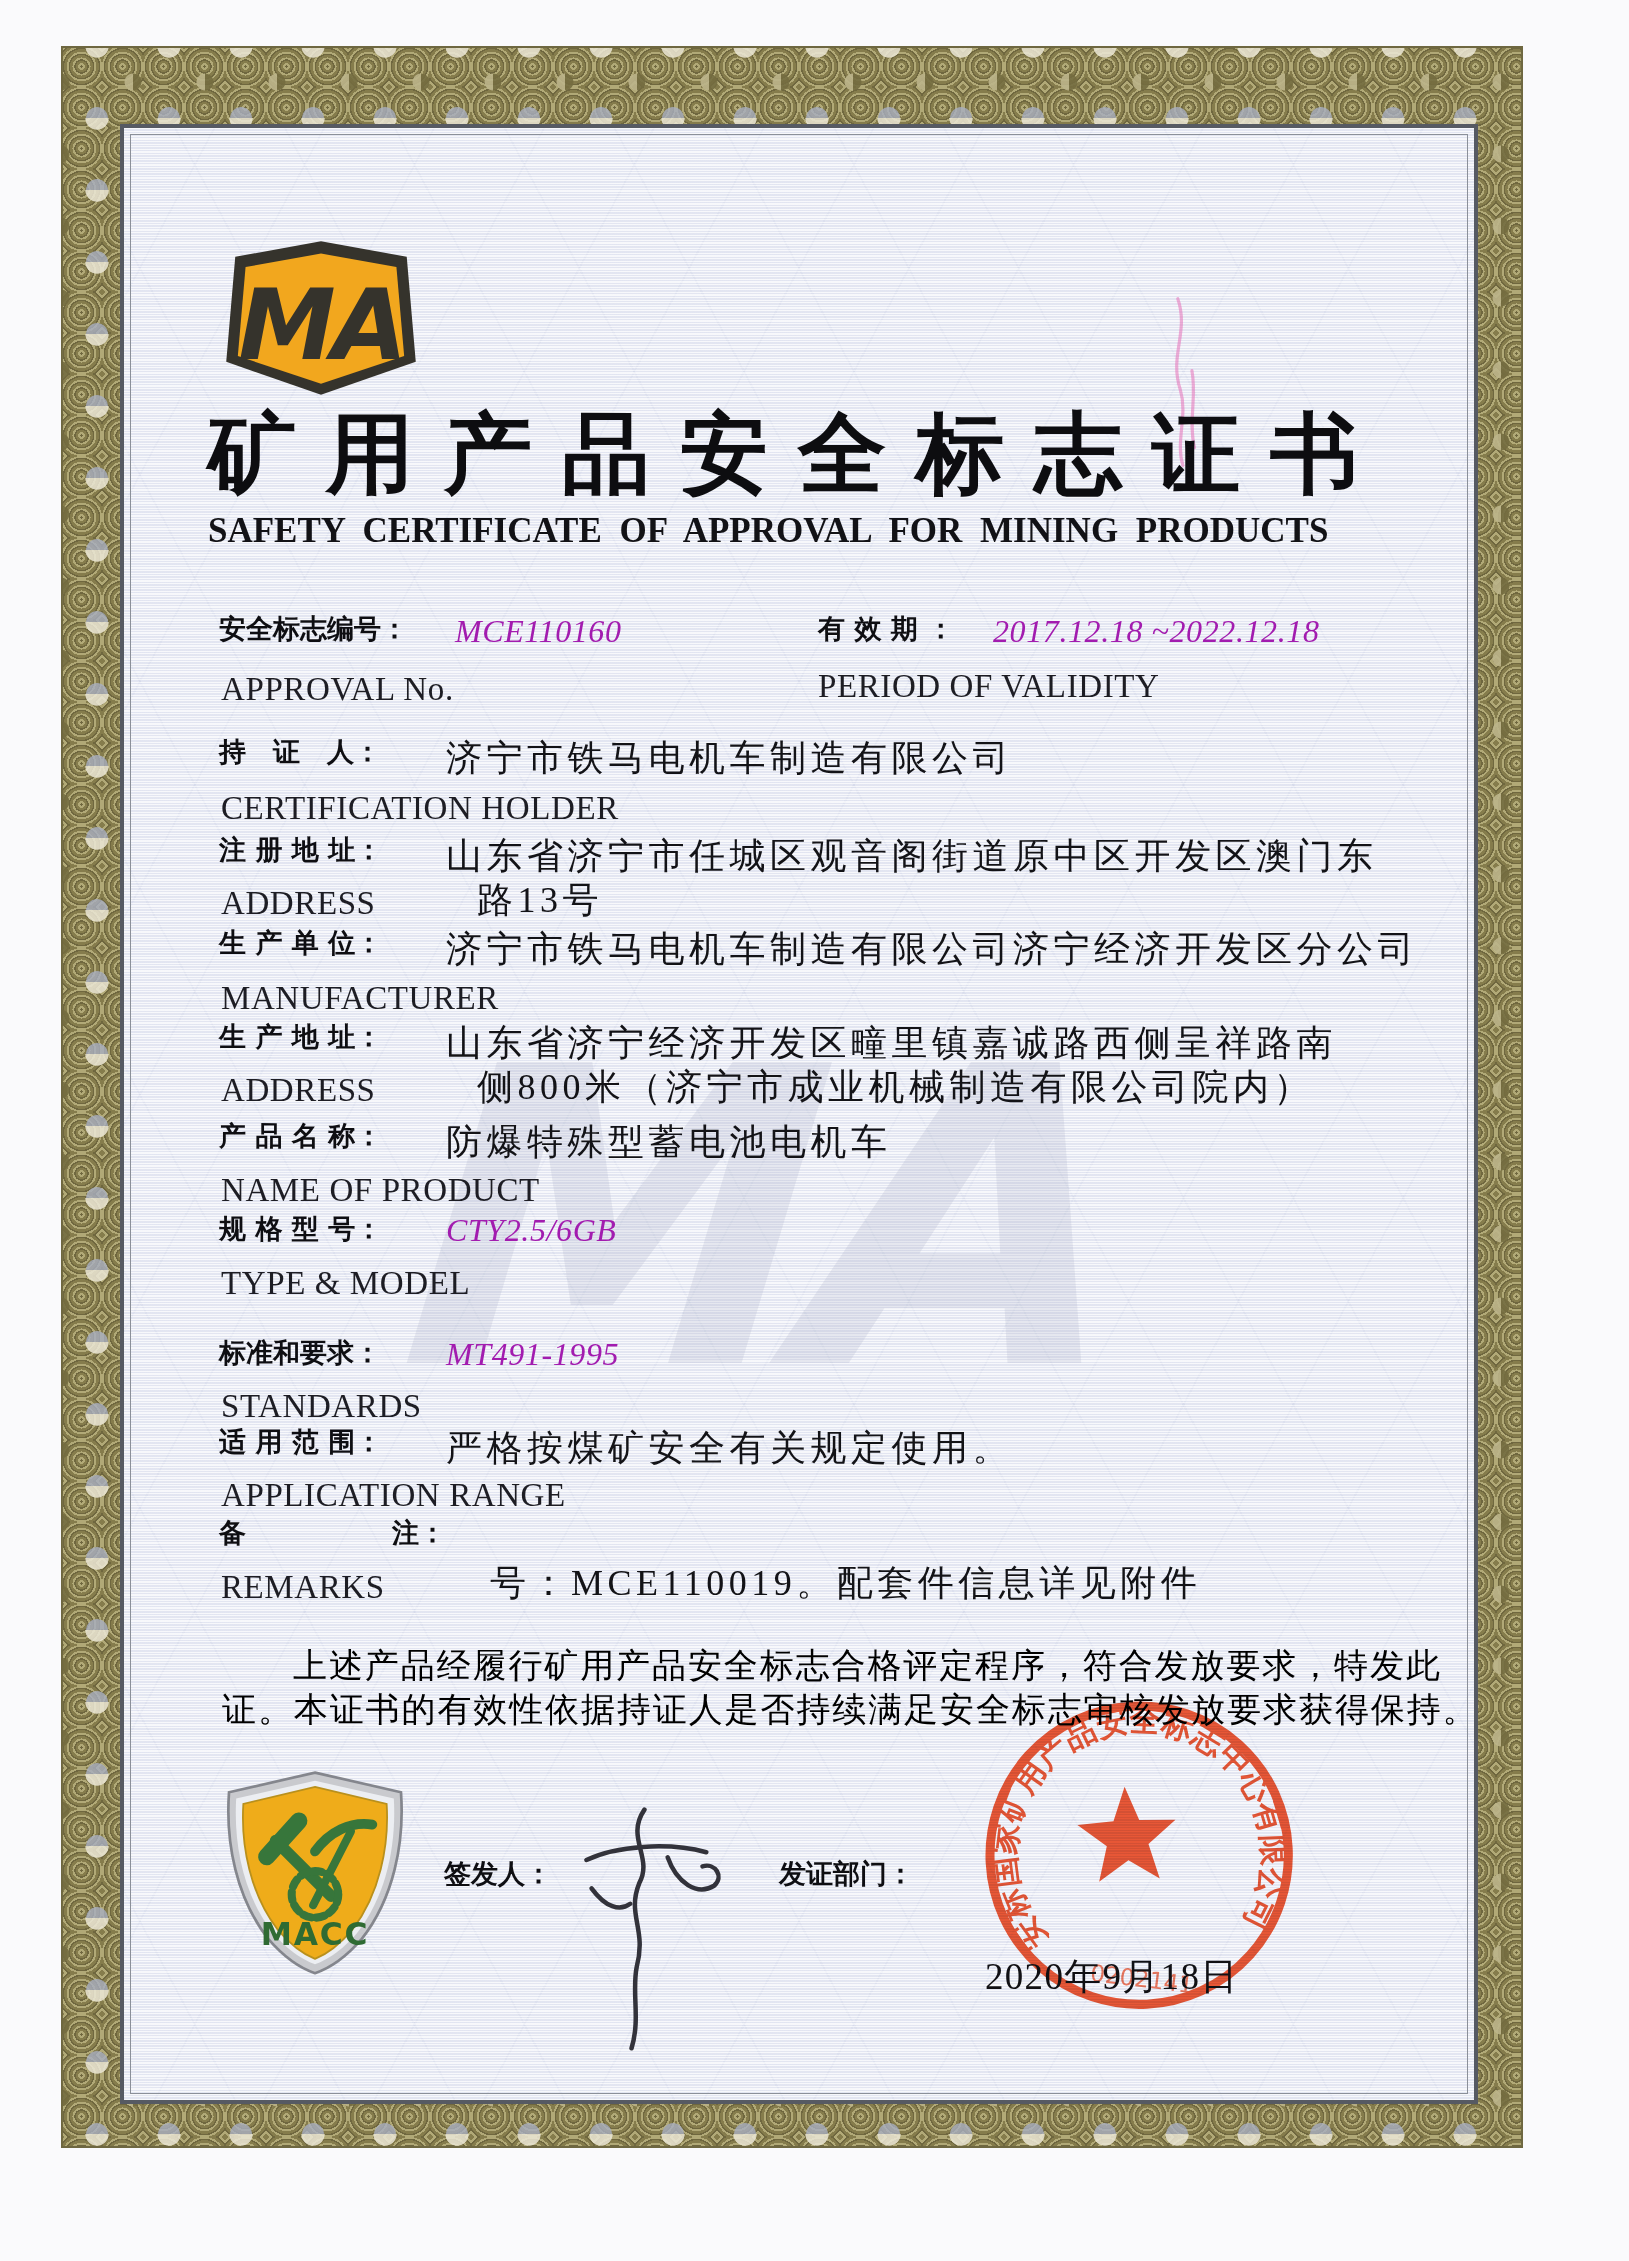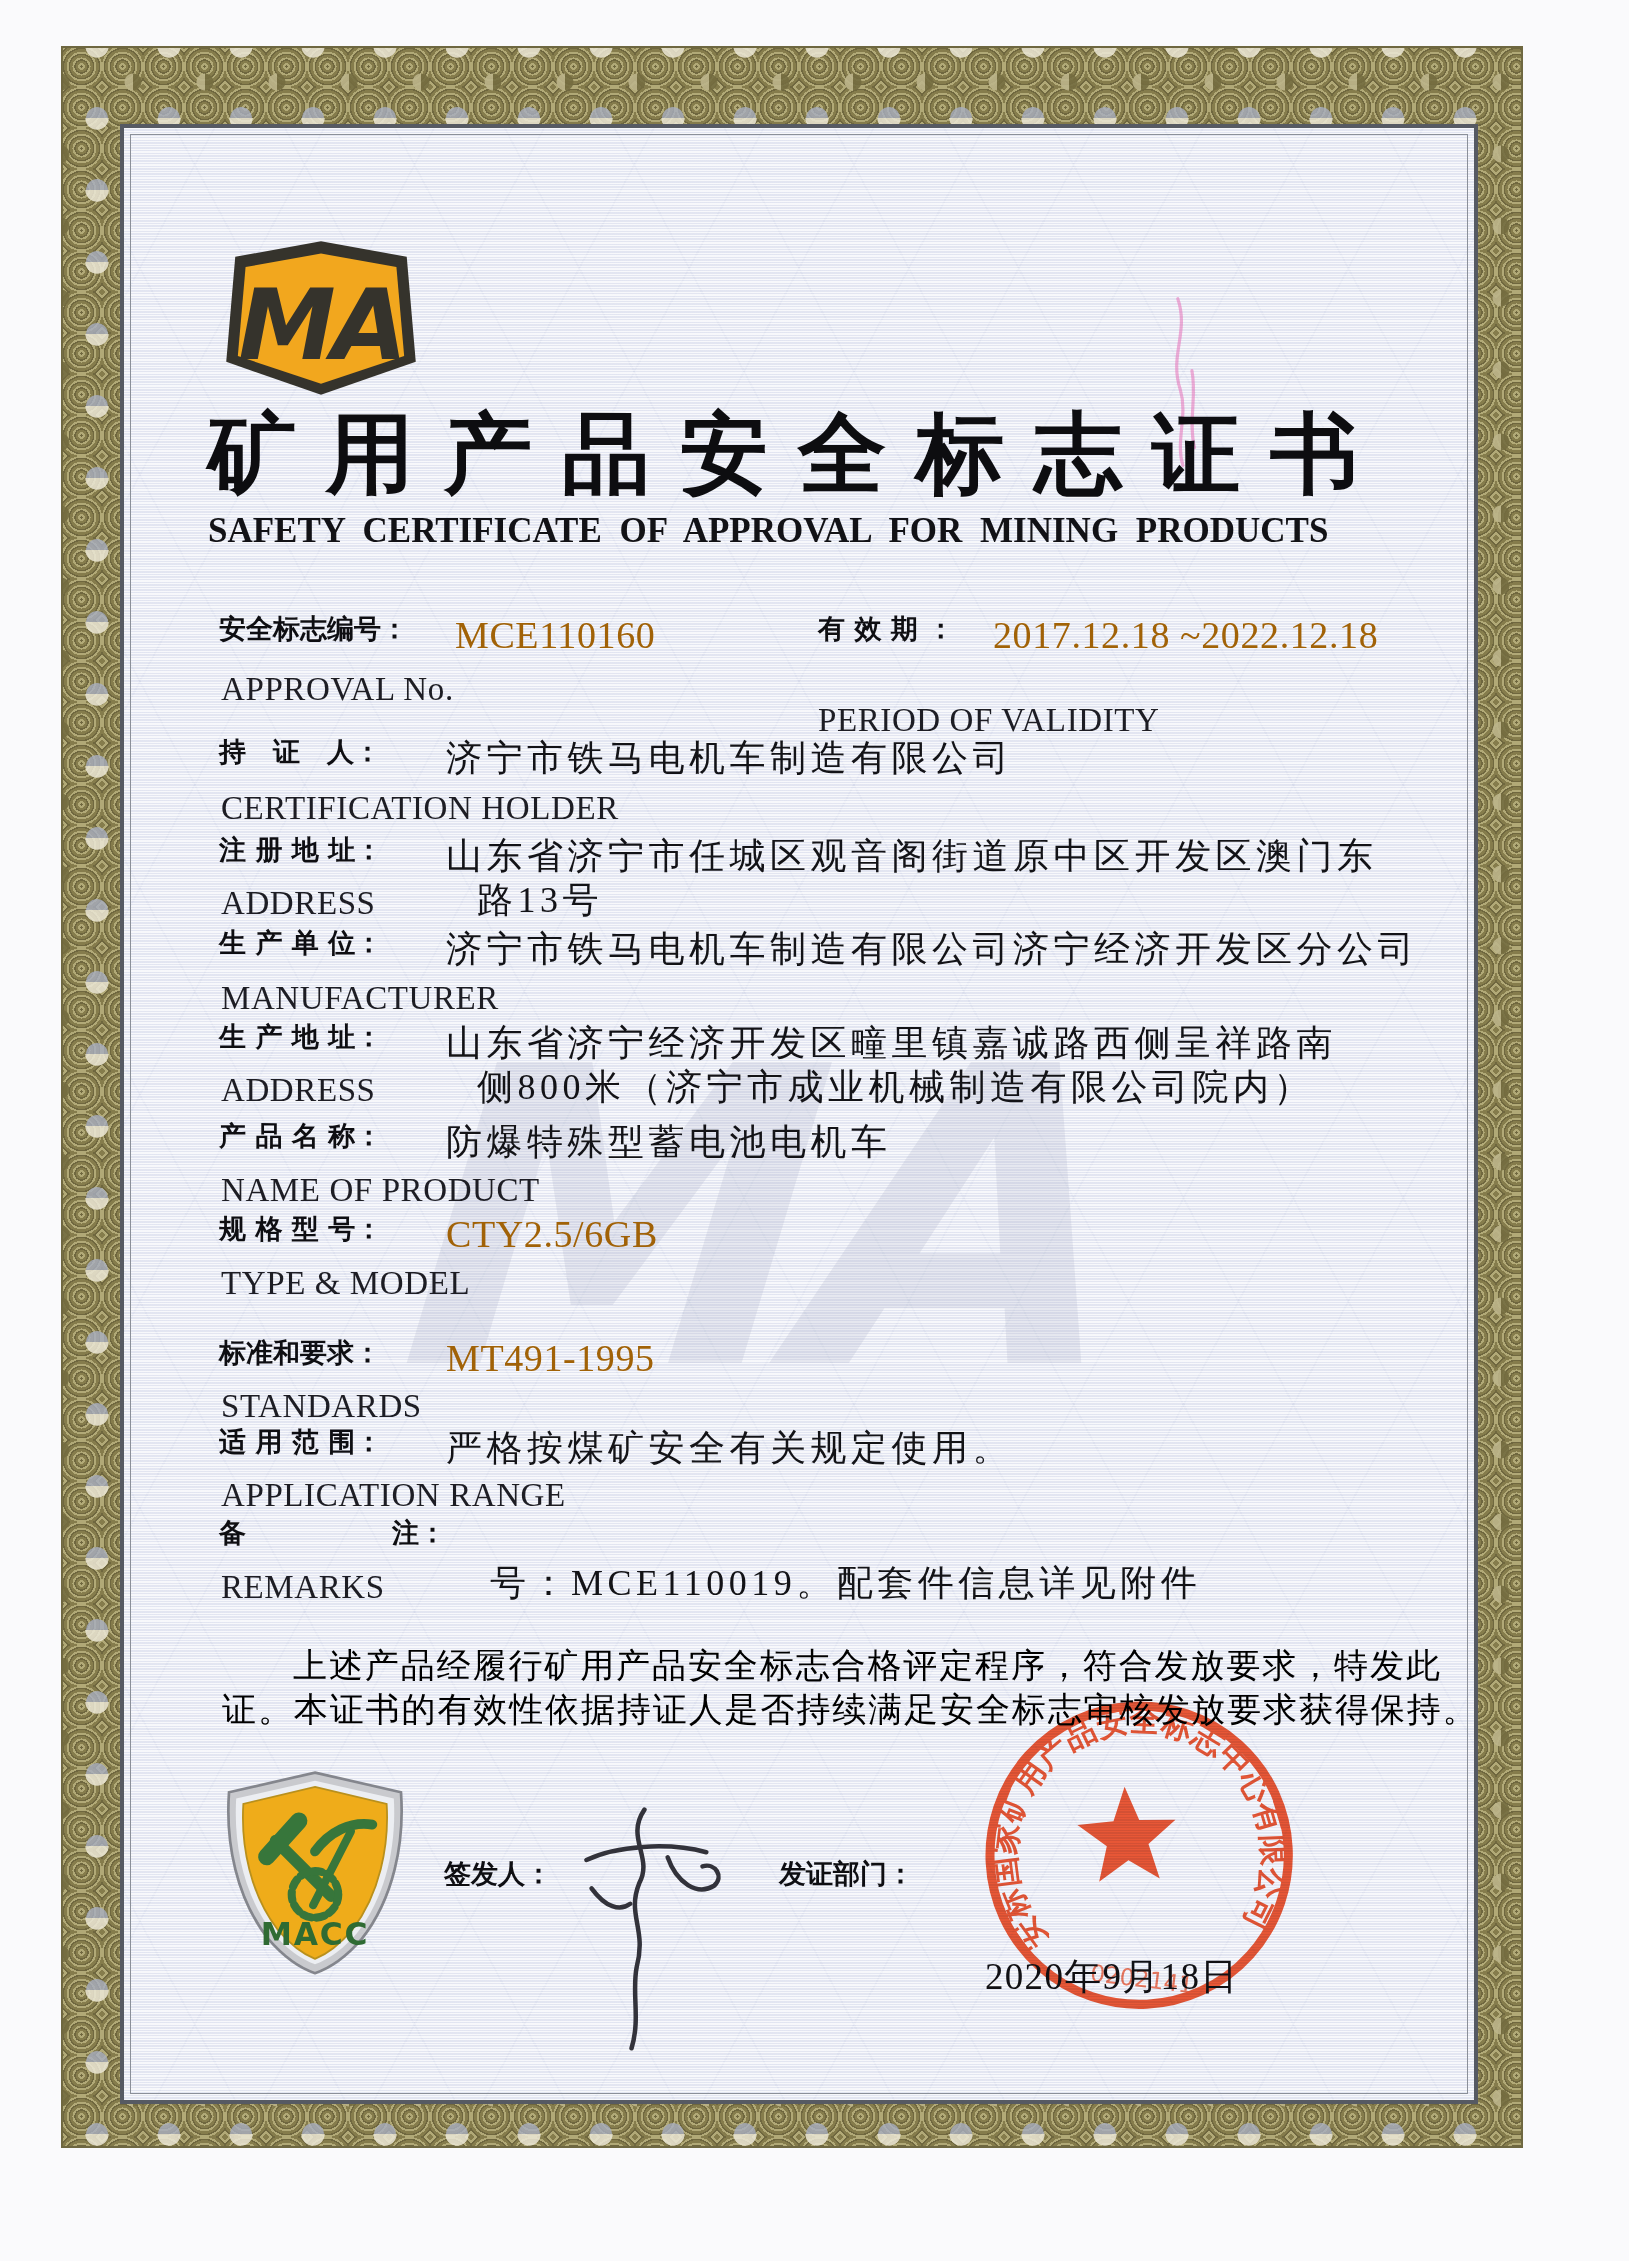--- a/index.html
+++ b/index.html
@@ -56,21 +56,21 @@
   .cn-label{
     font-family:"DejaVu Sans",sans-serif; font-weight:700;
     font-size:27px; color:#0e0e12;
   }
   .cn-value{
     font-family:"Liberation Serif","DejaVu Serif",serif;
     font-size:36px; letter-spacing:4.5px; color:#131317;
   }
   .latin-value{
     font-family:"Liberation Serif","DejaVu Serif",serif;
-    font-size:38px; letter-spacing:0.6px; color:#a16207;
+    font-size:32px; letter-spacing:0.6px; color:#a21caf;font-style:italic;
   }
   .en-label{
     font-family:"Liberation Serif",serif; font-weight:400;
     font-size:33px; letter-spacing:0.6px; color:#1d1d24;
   }
   .para-line{
     font-family:"Liberation Serif","DejaVu Serif",serif;
     font-size:34px; letter-spacing:1.9px; color:#000000;
   }
   .date{
@@ -106,21 +106,21 @@
   </svg>
 
   <div class="abs title">矿用产品安全标志证书</div>
   <div class="abs subtitle">SAFETY CERTIFICATE OF APPROVAL FOR MINING PRODUCTS</div>
 
   <div class="abs cn-label" style="left:219px; top:611px;">安全标志编号：</div>
   <div class="abs latin-value" style="left:455px; top:613px;">MCE110160</div>
   <div class="abs en-label" style="left:221px; top:671px;">APPROVAL No.</div>
   <div class="abs cn-label" style="left:818px; top:611px;">有 效 期 ：</div>
   <div class="abs latin-value" style="left:993px; top:613px;">2017.12.18 ~2022.12.18</div>
-  <div class="abs en-label" style="left:818px; top:702px;">PERIOD OF VALIDITY</div>
+  <div class="abs en-label" style="left:818px; top:668px;">PERIOD OF VALIDITY</div>
 
   <div class="abs cn-label" style="left:219px; top:734px;">持　证　人：</div>
   <div class="abs cn-value" style="left:446px; top:734px;">济宁市铁马电机车制造有限公司</div>
   <div class="abs en-label" style="left:221px; top:790px;">CERTIFICATION HOLDER</div>
 
   <div class="abs cn-label" style="left:219px; top:832px;">注 册 地 址：</div>
   <div class="abs cn-value" style="left:446px; top:832px;">山东省济宁市任城区观音阁街道原中区开发区澳门东</div>
   <div class="abs cn-value" style="left:477px; top:876px;font-family:Liberation Serif, serif;">路13号</div>
   <div class="abs en-label" style="left:221px; top:885px;">ADDRESS</div>
 

